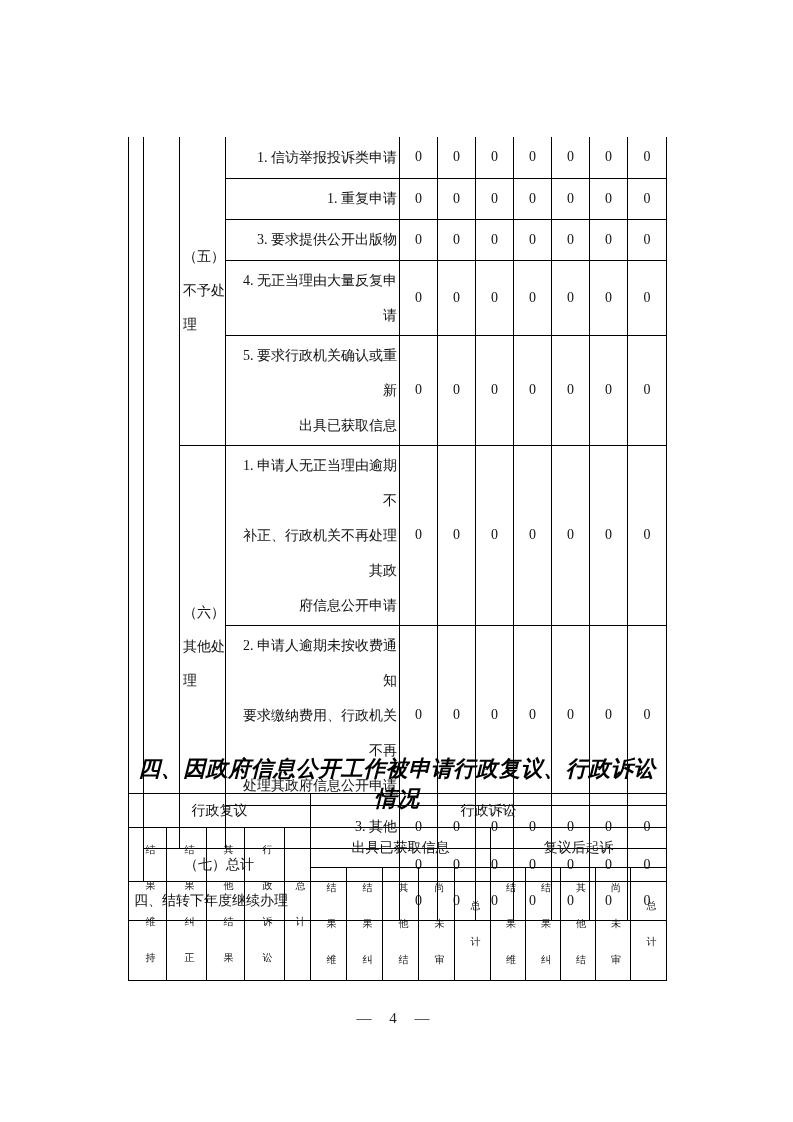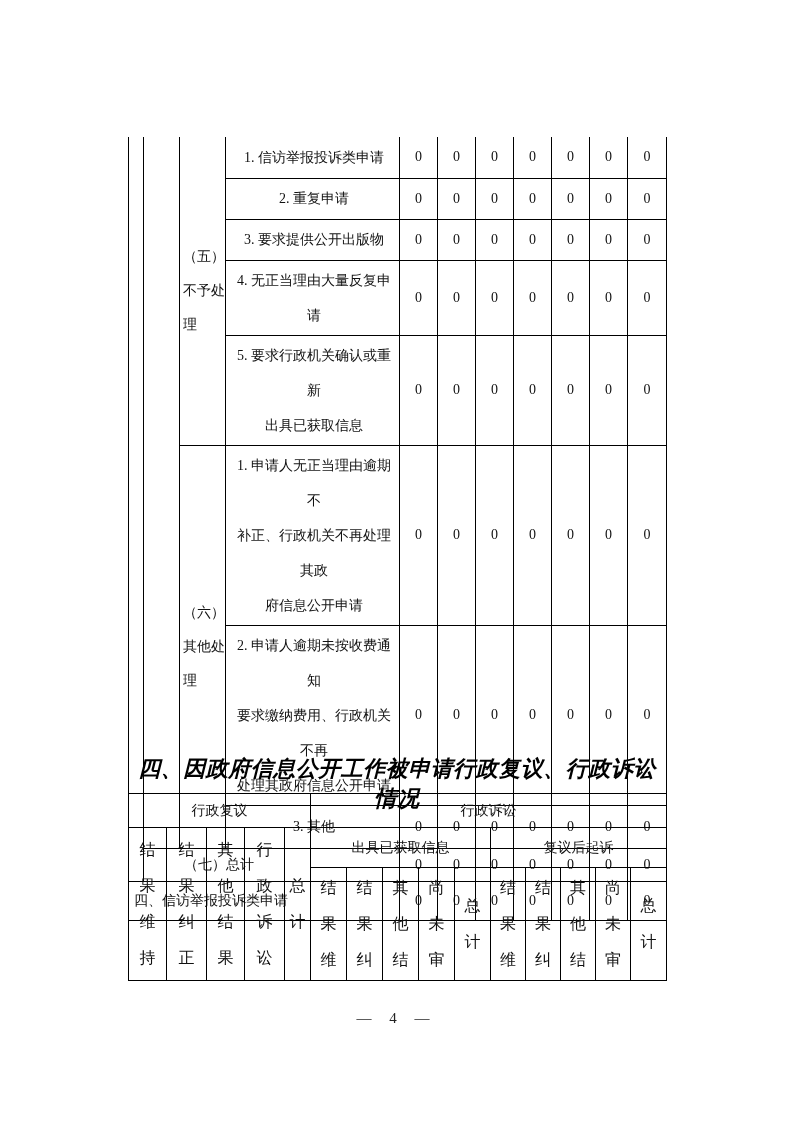--- a/index.html
+++ b/index.html
@@ -8,21 +8,21 @@
     font-family:"Liberation Serif","DejaVu Serif",serif;color:#111;
     -webkit-font-smoothing:antialiased;
   }
   table{border-collapse:collapse;table-layout:fixed;}
   td{border:1.5px solid #000;font-size:14px;padding:0;overflow:hidden;}
 
   
   .t1{position:absolute;left:128px;top:137px;}
   .t1 tr.first td{border-top:none;}
   .t1 td.item{
-    text-align:center;padding:2px 2px 2px 5px;line-height:35px;
+    text-align:right;padding:2px 2px 2px 5px;line-height:35px;
     white-space:pre-line;vertical-align:middle;
   }
   .t1 td.group{
     text-align:left;padding:0 0 0 3px;line-height:34px;
     white-space:pre-line;vertical-align:middle;
   }
   .t1 td.val{text-align:center;vertical-align:middle;}
   .t1 td.total-label{padding-left:40px;text-align:left;vertical-align:middle;}
   .t1 td.carry-label{padding-left:5px;text-align:left;vertical-align:middle;}
 
@@ -30,21 +30,21 @@
   .heading{
     position:absolute;left:128px;top:754px;width:538px;
     text-align:center;font-family:"Liberation Sans","DejaVu Sans",sans-serif;
     font-weight:bold;font-size:22px;letter-spacing:0.5px;color:#000;font-style:italic;
   }
 
   
   .t2{position:absolute;left:128px;top:793px;}
   .t2 td.hdr{text-align:center;vertical-align:middle;font-family:Liberation Serif, serif;}
   .t2 td.vcell{vertical-align:middle;}
-  .vt{width:16px;margin:0 auto;line-height:36px;text-align:right;font-size:16px;}
+  .vt{width:16px;margin:0 auto;line-height:36px;text-align:right;font-size:10px;}
 
   
   .pageno{
     position:absolute;left:0;top:1010px;width:793px;text-align:center;
     font-size:15px;letter-spacing:7px;color:#222;
   }
 </style>
 </head>
 <body>
 
@@ -72,21 +72,21 @@
     <td class="item">1. 信访举报投诉类申请</td>
     <td class="val">0</td>
     <td class="val">0</td>
     <td class="val">0</td>
     <td class="val">0</td>
     <td class="val">0</td>
     <td class="val">0</td>
     <td class="val">0</td>
   </tr>
   <tr style="height:41px">
-    <td class="item">2. 重复申请</td>
+    <td class="item">1. 重复申请</td>
     <td class="val">0</td>
     <td class="val">0</td>
     <td class="val">0</td>
     <td class="val">0</td>
     <td class="val">0</td>
     <td class="val">0</td>
     <td class="val">0</td>
   </tr>
   <tr style="height:41px">
     <td class="item">3. 要求提供公开出版物</td>
@@ -160,21 +160,21 @@
     <td class="total-label" colspan="3">（七）总计</td>
     <td class="val">0</td>
     <td class="val">0</td>
     <td class="val">0</td>
     <td class="val">0</td>
     <td class="val">0</td>
     <td class="val">0</td>
     <td class="val">0</td>
   </tr>
   <tr style="height:39px">
-    <td class="carry-label" colspan="4">四、信访举报投诉类申请</td>
+    <td class="carry-label" colspan="4">四、结转下年度继续办理</td>
     <td class="val">0</td>
     <td class="val">0</td>
     <td class="val">0</td>
     <td class="val">0</td>
     <td class="val">0</td>
     <td class="val">0</td>
     <td class="val">0</td>
   </tr>
 </tbody>
   </table>

